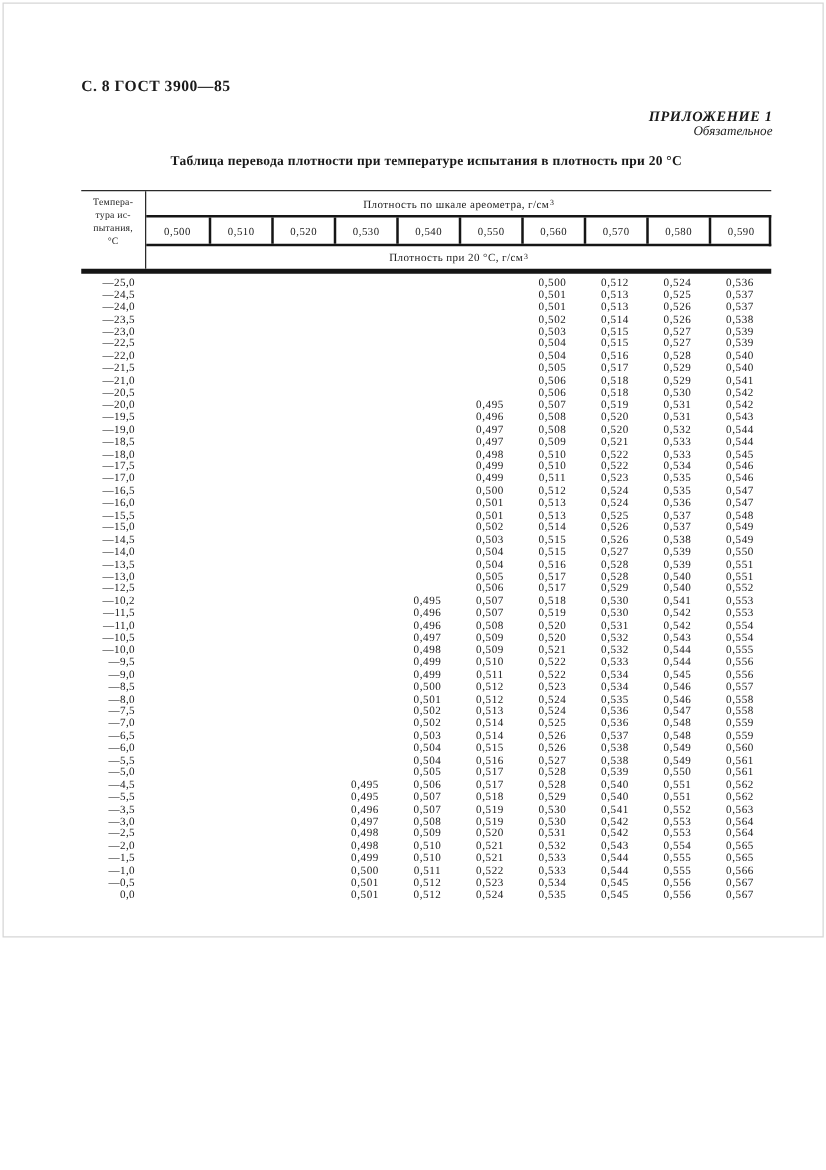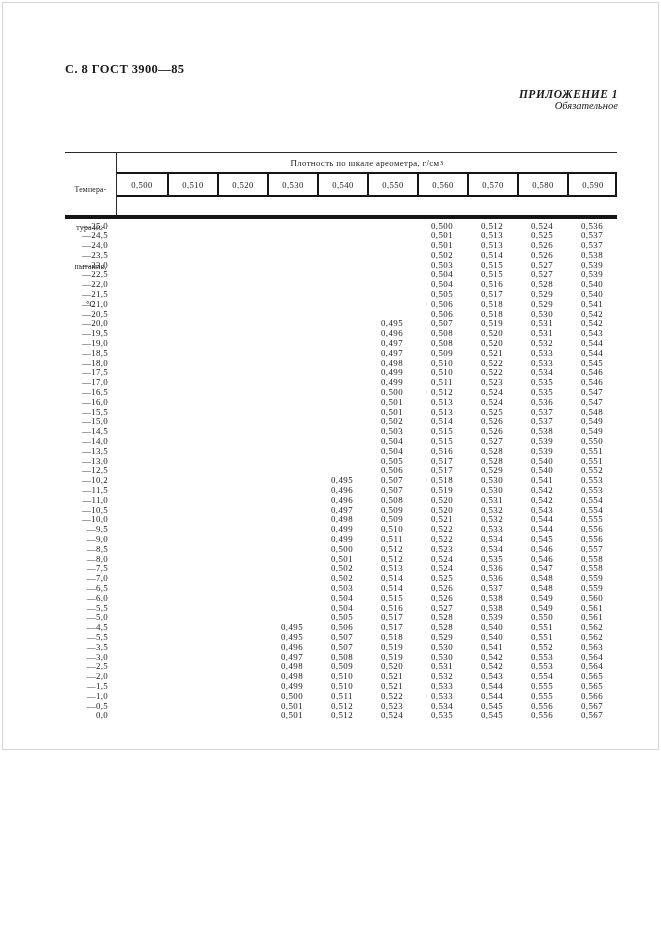--- a/index.html
+++ b/index.html
@@ -33,21 +33,21 @@
     white-space: nowrap;
   }
   .gtable { position: absolute; left: 65px; top: 152px; width: 552px; }
   .thead { display: flex; border-top: 1.2px solid #2a2a2a; }
   .corner {
     width: 52px; box-sizing: border-box; height: 62px;
     border-right: 1px solid #2a2a2a;
     font-size: 7.8px; line-height: 10.4px; text-align: center;
     padding-top: 4px; letter-spacing: .2px;
   }
-  .corner span { display: block; margin-top: 28px; }
+  .corner span { display: block; }
   .hright { width: 500px; }
   .span-a {
     height: 19px; display: flex; align-items: center; justify-content: center;
     font-size: 8.8px; letter-spacing: .35px; white-space: nowrap; text-align: center;
   }
   .val-row {
     display: flex;
     border-top: 2.5px solid #151515;
     border-bottom: 2.5px solid #151515;
     border-right: 2.5px solid #151515;
@@ -88,20 +88,21 @@
 <div class="page">
   <div class="scan-frame"></div>
 
   <div class="hdr-left">С. 8 ГОСТ 3900—85</div>
 
   <div class="appendix">
     <div class="app1">ПРИЛОЖЕНИЕ 1</div>
     <div class="app2">Обязательное</div>
   </div>
 
+  <div class="doc-title">Таблица перевода плотности при температуре испытания в плотность при 20 °С</div>
 
   <div class="gtable">
     <div class="thead">
       <div class="corner">
         <span>Темпера-</span>
         <span>тура ис-</span>
         <span>пытания,</span>
         <span>°С</span>
       </div>
       <div class="hright">
@@ -114,20 +115,24 @@
             <div class="hcell">0,510</div>
             <div class="hcell">0,520</div>
             <div class="hcell">0,530</div>
             <div class="hcell">0,540</div>
             <div class="hcell">0,550</div>
             <div class="hcell">0,560</div>
             <div class="hcell">0,570</div>
             <div class="hcell">0,580</div>
             <div class="hcell">0,590</div>
           </div>
+        <div class="span-b">
+          <span>Плотность при 20 °С, г/см</span>
+            <sup>3</sup>
+        </div>
       </div>
     </div>
     <div class="heavy-rule"></div>
     <div class="tbody" id="table-body">
         <div class="group">
           <div class="row">
             <div class="tcell">—25,0</div>
             <div class="vcell"></div>
             <div class="vcell"></div>
             <div class="vcell"></div>

